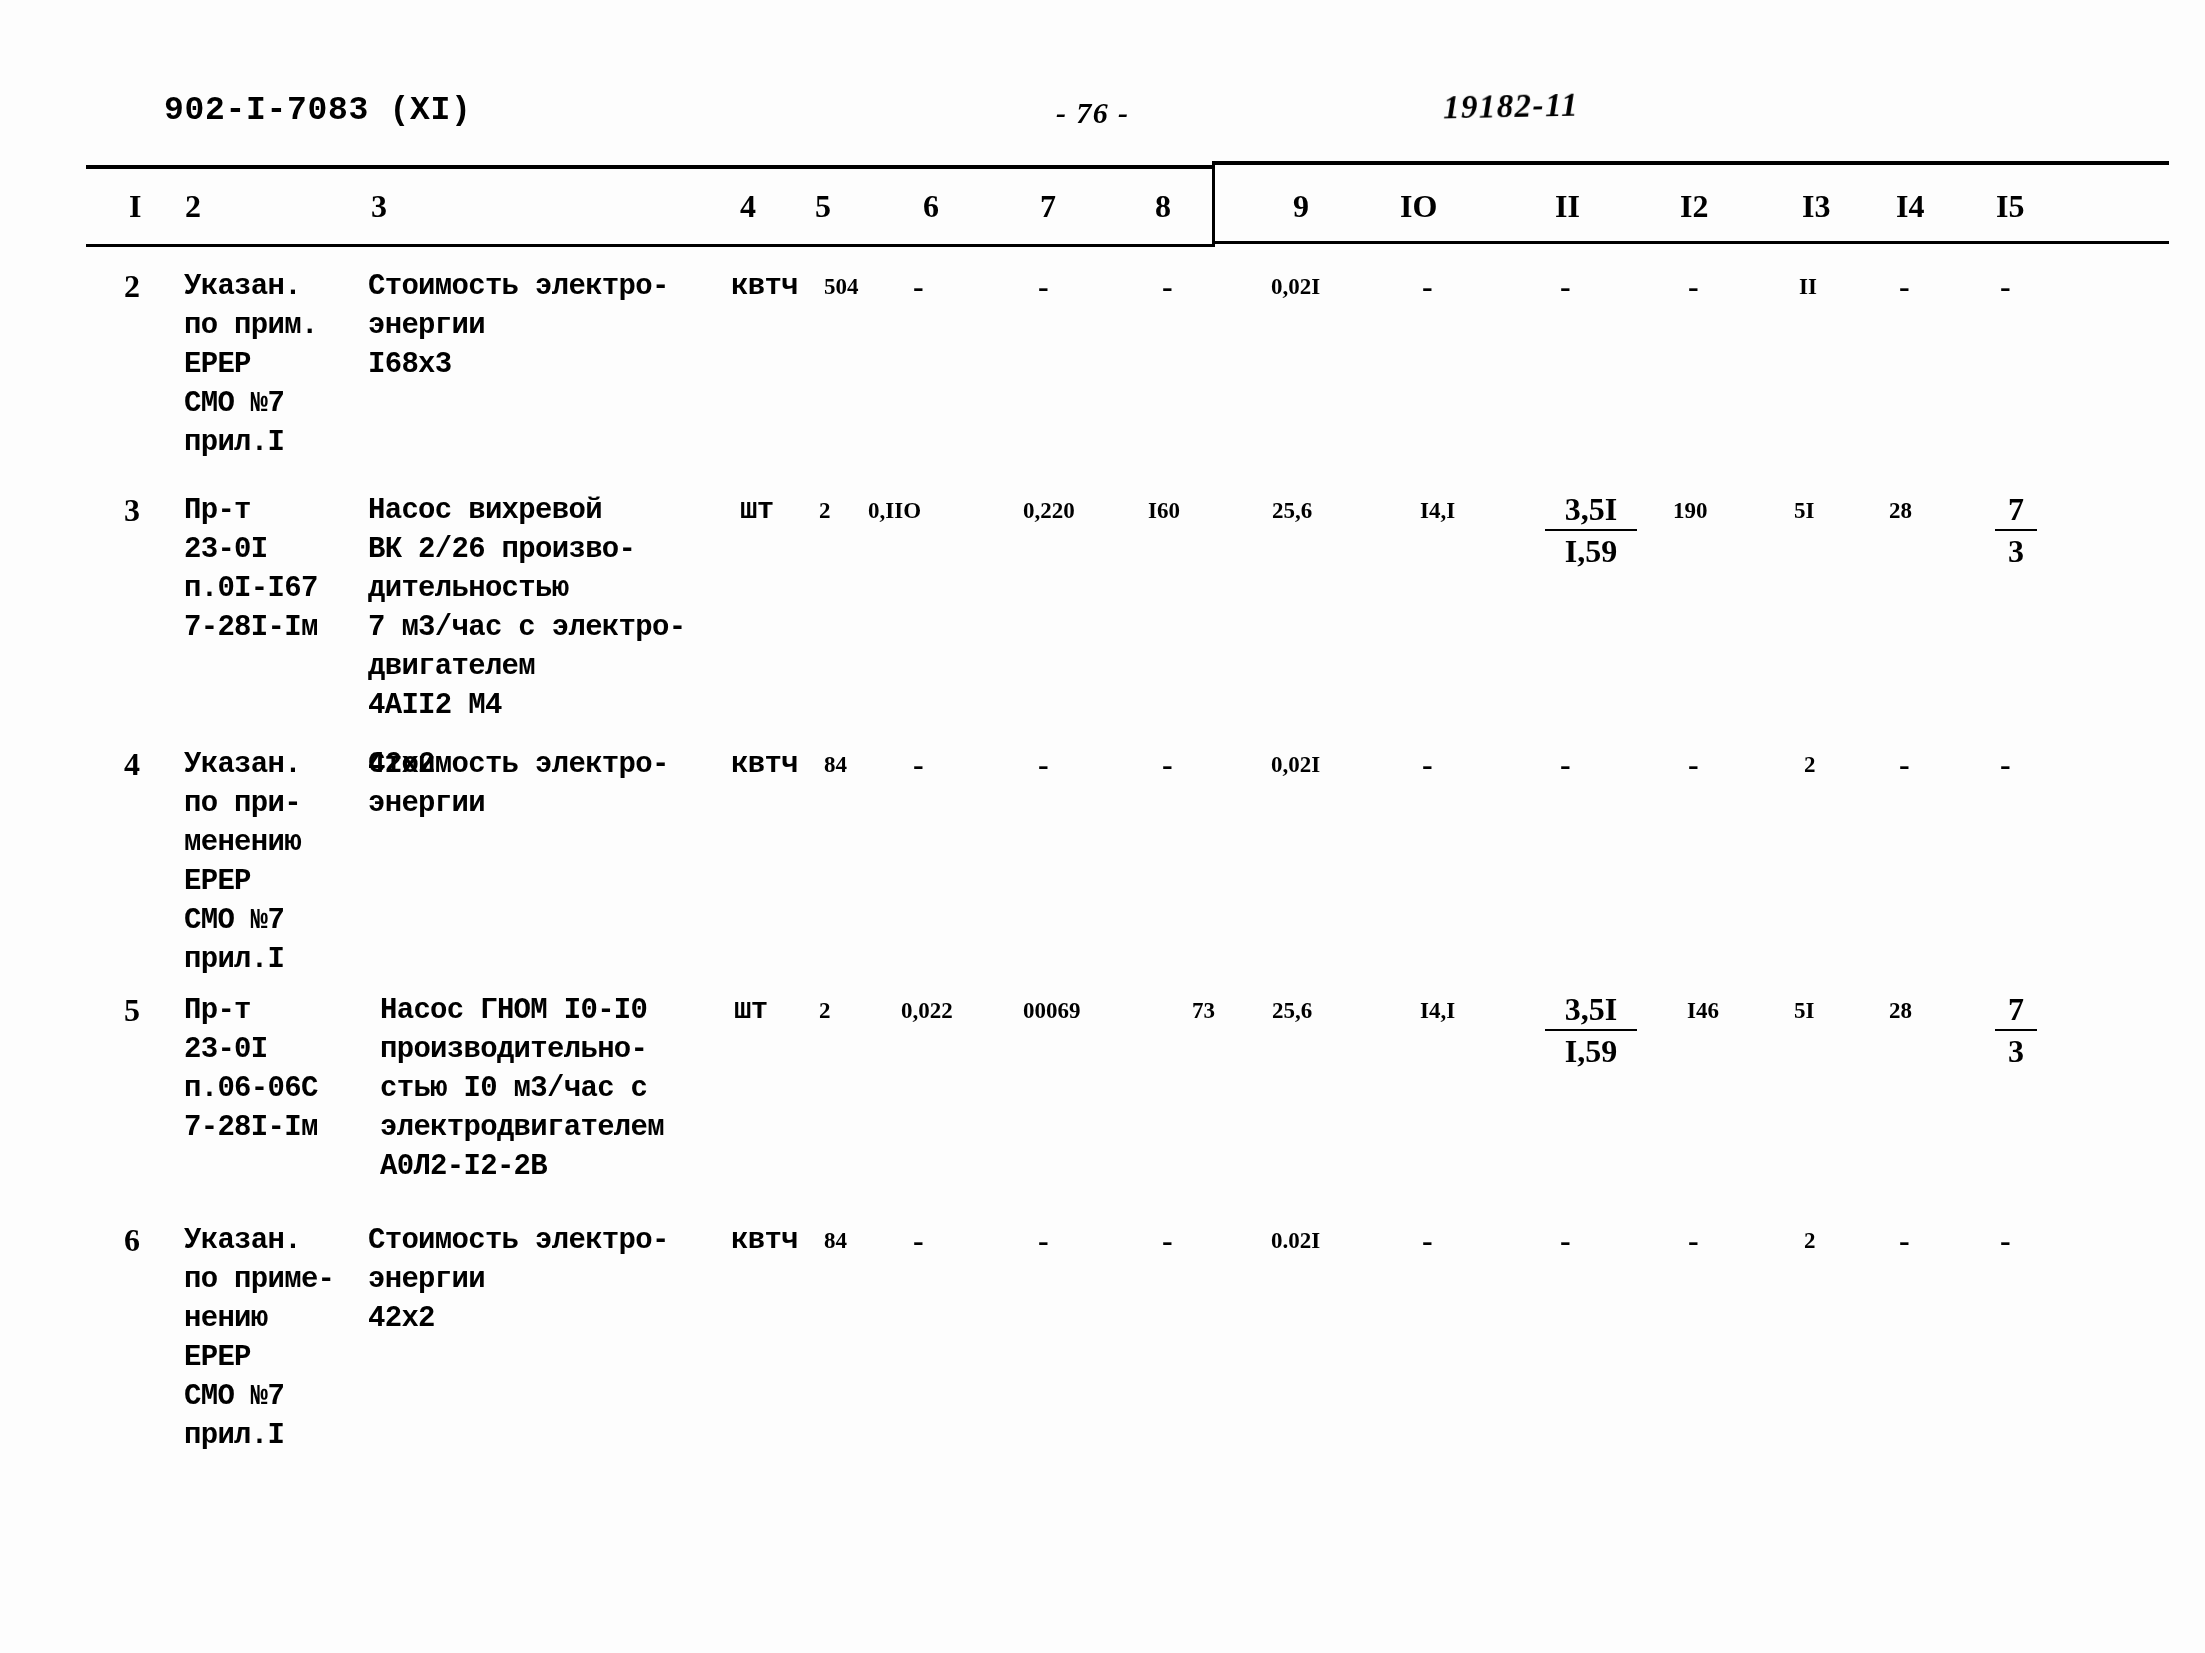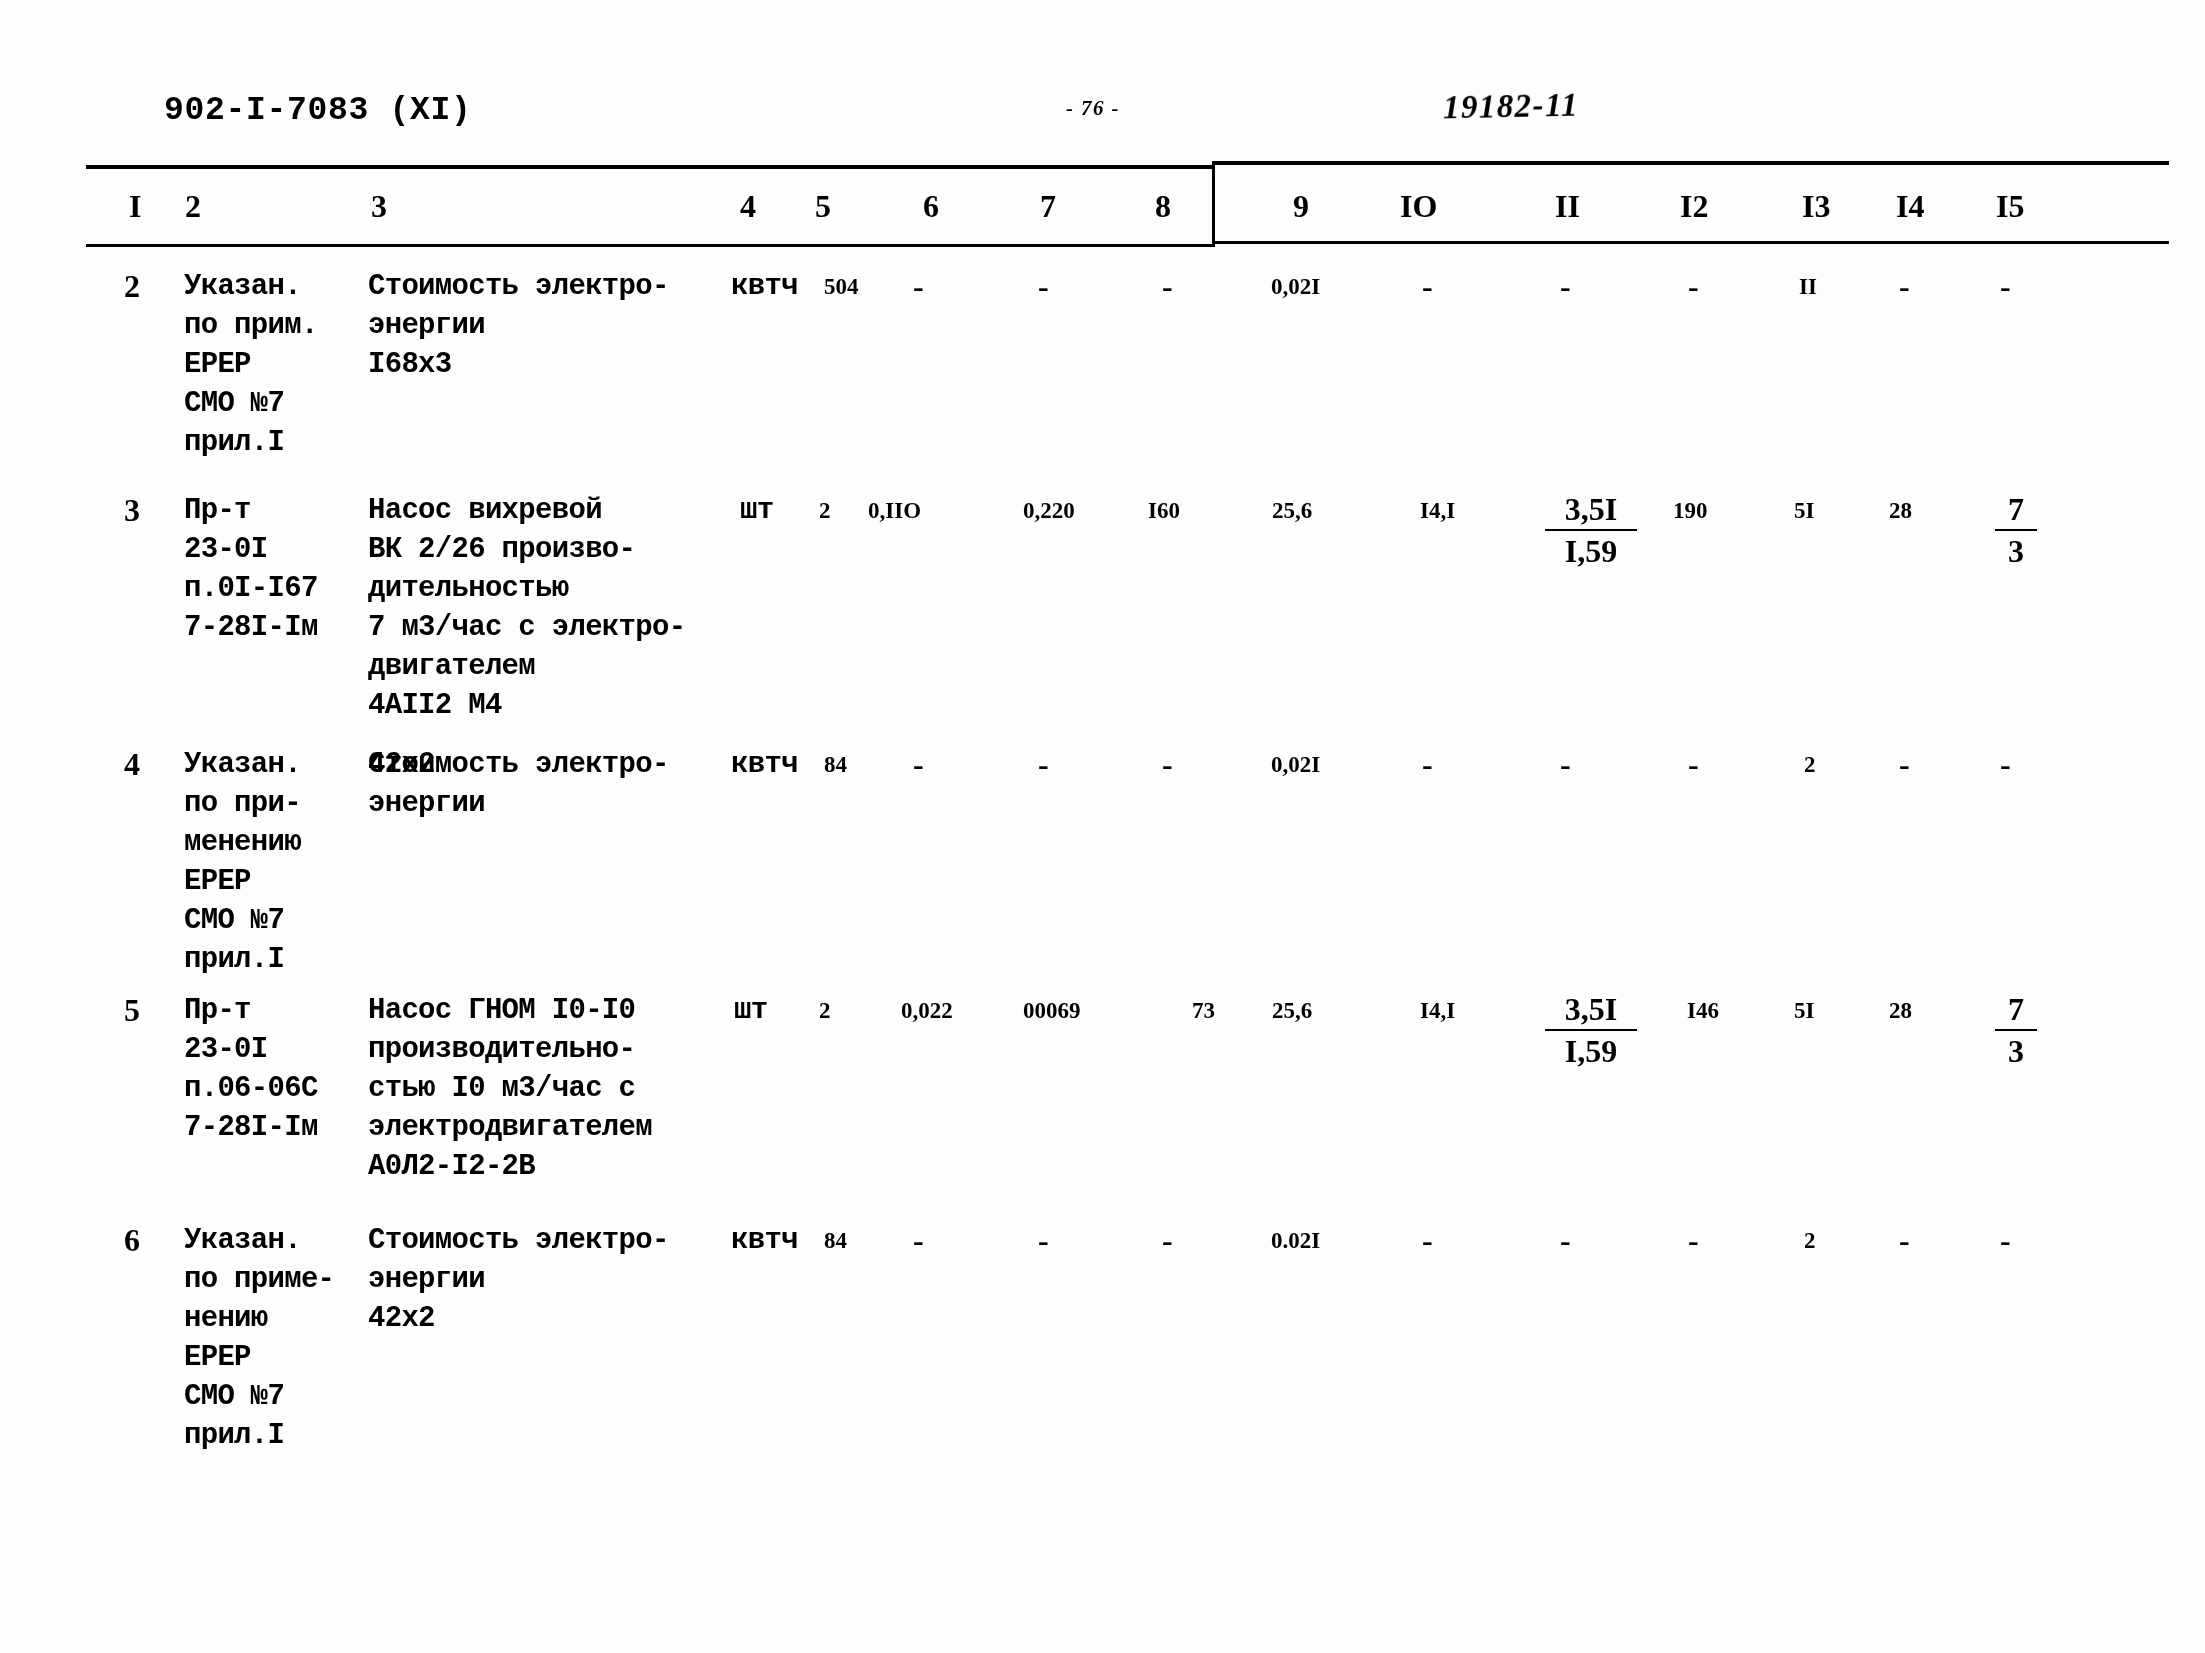--- a/index.html
+++ b/index.html
@@ -33,27 +33,26 @@
     top: 0;
     font-size: 33px;
     font-weight: bold;
     letter-spacing: 0.7px;
     white-space: nowrap;
   }
   .page-num {
     position: absolute;
     left: 1056px;
     top: 4.3px;
-    font-size: 21px;
+    font-size: 30px;
     font-weight: bold;
     letter-spacing: 1.4px;
     white-space: nowrap;
     font-family: "Liberation Serif", serif;
     font-style: italic;
-    margin-left: 10px;
   }
   .hand-note {
     position: absolute;
     left: 1443px;
     top: -4.3px;
     font-size: 33px;
     font-family: "Liberation Serif", serif;
     font-style: italic;
     font-weight: bold;
     letter-spacing: 1.4px;
@@ -270,21 +269,21 @@
       <div class="cell dash blur" style="left:1899px; top:146">-</div>
       <div class="cell dash blur" style="left:2000px; top:146">-</div>
     </div>
 
     <div class="row" style="top:991px">
       <div class="cell idx blur" style="left:124px; top:0">5</div>
       <div class="cell blur" style="left:184px; top:0">Пр-т
 23-0I
 п.06-06С
 7-28I-Iм</div>
-      <div class="cell blur" style="left:368px; top:0">Насос ГНОМ I0-I0
+      <div class="cell blur" style="left:380px; top:0">Насос ГНОМ I0-I0
 производительно-
 стью I0 м3/час с
 электродвигателем
 А0Л2-I2-2В</div>
       <div class="cell unit blur" style="left:734px; top:4">шт</div>
       <div class="cell num blur" style="left:819px; top:0">2</div>
       <div class="cell num blur" style="left:901px; top:0">0,022</div>
       <div class="cell num blur" style="left:1023px; top:0">00069</div>
       <div class="cell num blur" style="left:1192px; top:0">73</div>
       <div class="cell num blur" style="left:1272px; top:0">25,6</div>

